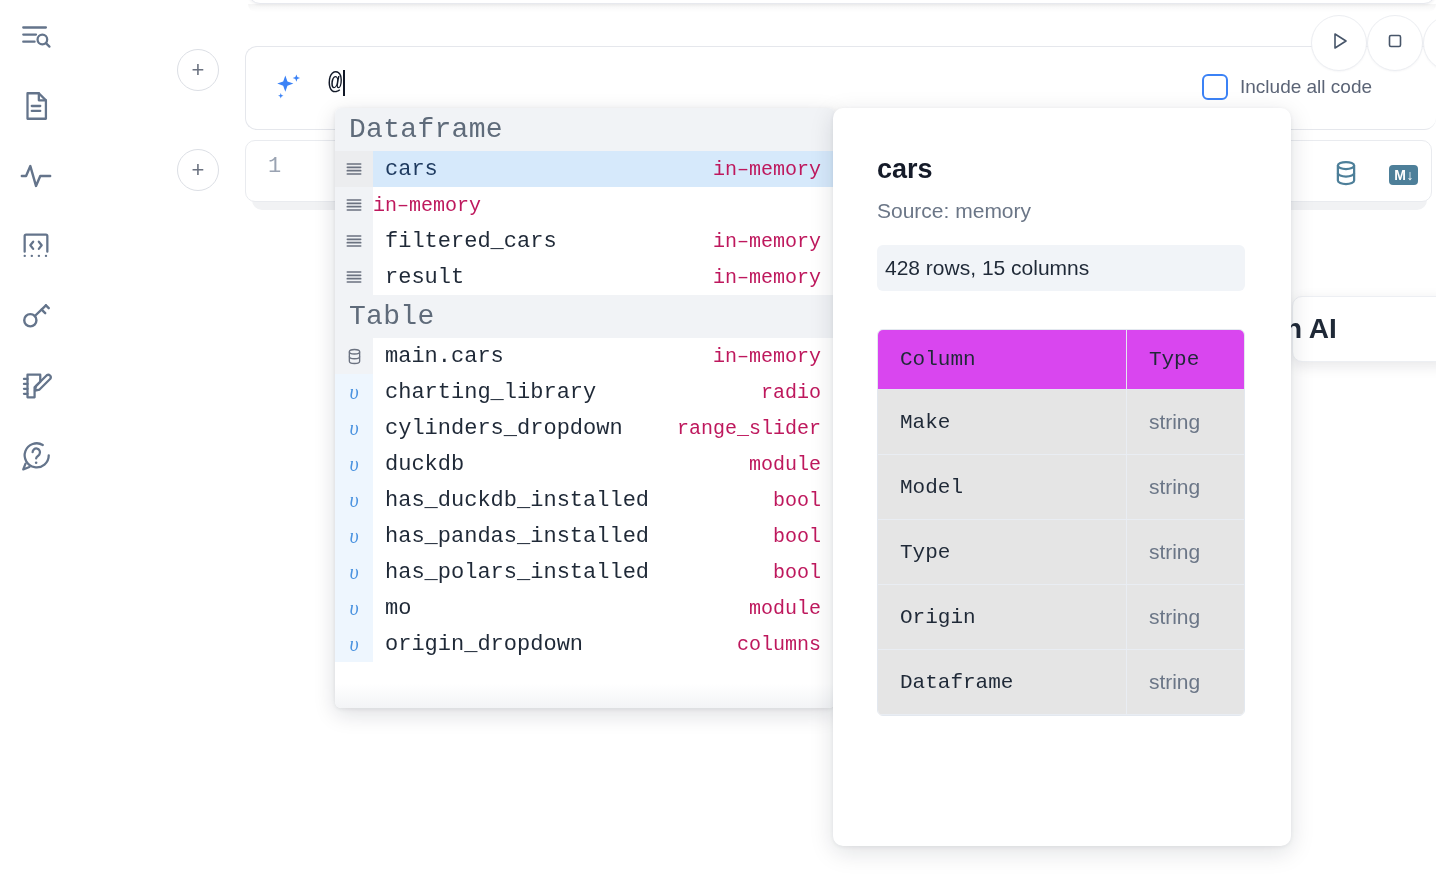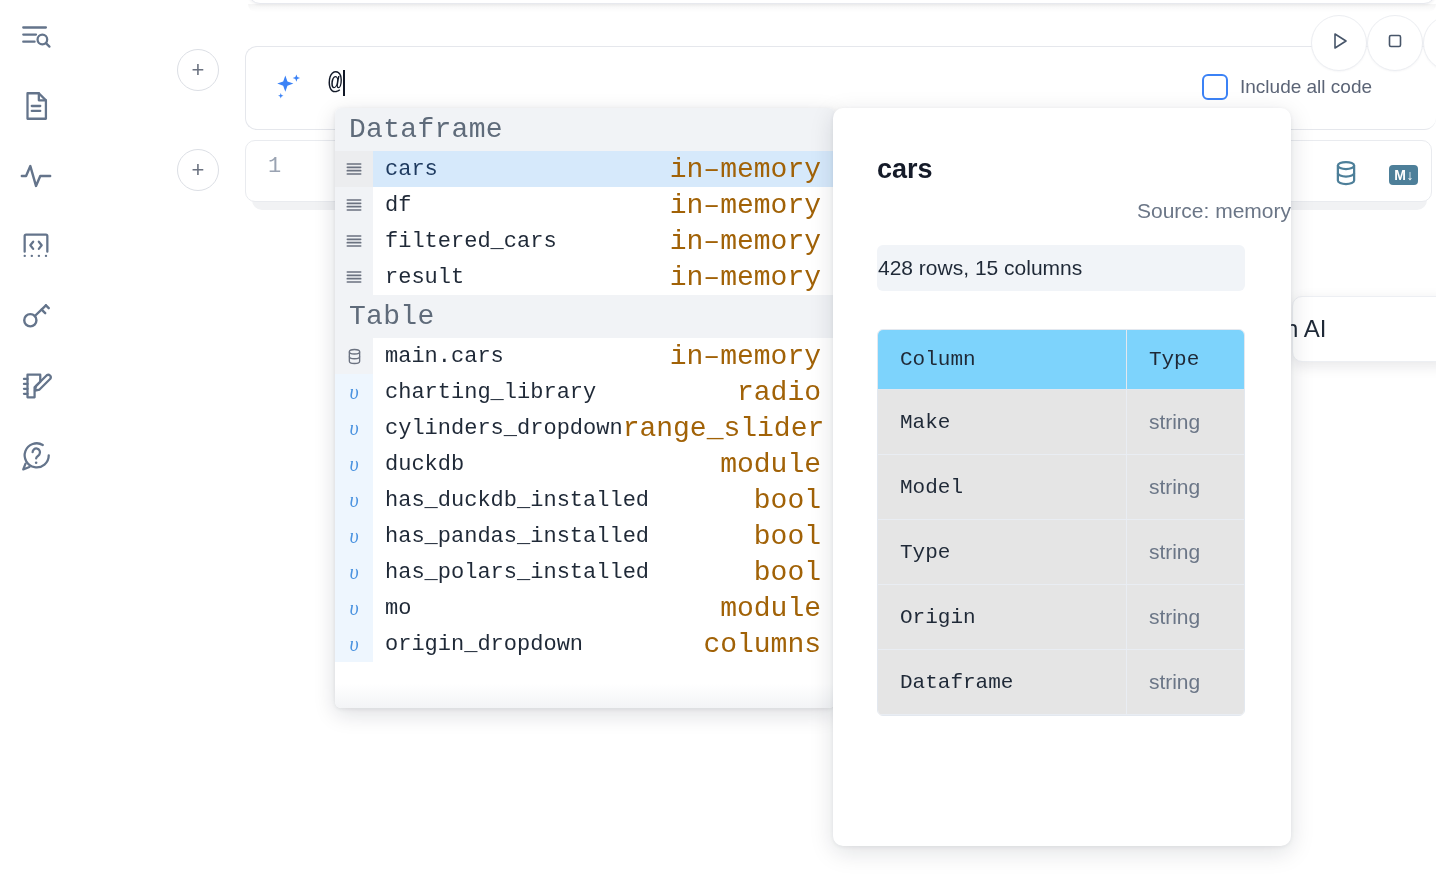--- a/index.html
+++ b/index.html
@@ -124,21 +124,21 @@
   }
 
   
   .ai-tooltip {
     position: absolute; left: 1292px; top: 296px; width: 160px; height: 66px;
     background: #fff; border: 1px solid #edeff3; border-radius: 10px;
     box-shadow: 0 4px 14px rgba(16,24,40,.10);
     display: flex; align-items: center; padding-left: 0px;
   }
   .ai-tooltip span {
-    font-size: 24px; font-weight: normal; color: #1f2937;
+    font-size: 28px; font-weight: bold; color: #1f2937;
     margin-left: -8px;
   }
 
   
   .ac-dropdown {
     position: absolute; left: 335px; top: 108px;
     width: 500px; height: 600px;
     background: #ffffff;
     border-radius: 6px;
     box-shadow: 0 6px 22px rgba(16,24,40,.14), 0 1px 4px rgba(16,24,40,.08);
@@ -162,56 +162,56 @@
   }
   .ac-item.selected .ac-gutter { background: #ecedef; }
   .ac-gutter.var-gutter { background: #eef6fe; color: #4b93e0; font-style: italic;
     font-size: 20px; font-family: "Liberation Serif", serif; }
   .ac-name {
     font-size: 22px; color: #1f2937; padding-left: 12px; flex: 1;
     white-space: nowrap;
   }
   .ac-item.selected .ac-name { color: #1e3a5f; }
   .ac-meta {
-    font-size: 28px; color: #a16207; padding-right: 14px; white-space: nowrap;
+    font-size: 20px; color: #be185d; padding-right: 14px; white-space: nowrap;
   }
   .ac-fade {
     position: absolute; left: 0; bottom: 0; width: 500px; height: 24px;
     background: linear-gradient(to bottom, rgba(255,255,255,0), #f3f4f6);
   }
 
   
   .detail-panel {
     position: absolute; left: 833px; top: 108px;
     width: 458px; height: 738px;
     background: #ffffff; border-radius: 10px;
     box-shadow: 0 6px 24px rgba(16,24,40,.13), 0 1px 4px rgba(16,24,40,.07);
     overflow: hidden;
   }
   .dp-title {
     font-size: 27px; font-weight: bold; color: #151b29;
     margin: 46px 0 0 44px;
   }
   .dp-source {
-    font-size: 21px; color: #6b7687; margin: 14px 0 0 44px; text-align: right;
+    font-size: 21px; color: #6b7687; margin: 14px 0 0 44px;
   }
   .dp-shape {
     margin: 22px 0 0 44px; width: 368px; height: 46px;
     background: #f1f4f8; border-radius: 6px;
-    display: flex; align-items: center; padding-left: 1px;
+    display: flex; align-items: center; padding-left: 8px;
     font-size: 21px; color: #1f2937;
   }
   .dp-table {
     margin: 38px 0 0 44px; width: 368px;
     border: 1px solid #e3e8ef; border-radius: 6px;
     border-collapse: separate; border-spacing: 0;
     overflow: hidden;
   }
   .dp-table th {
-    background: #7dd3fc; text-align: left;
+    background: #d946ef; text-align: left;
     font-size: 21px; font-weight: normal; color: #1f2937;
     padding: 18px 0 18px 22px; border-bottom: 1px solid #e3e8ef;
     font-family: "Liberation Mono", monospace;
   }
   .dp-table th:first-child { border-right: 1px solid #e3e8ef; width: 68%; }
   .dp-table td {
     background: #e5e5e5; padding: 20px 0 20px 22px;
     border-bottom: 1px solid #e9edf3;
     font-size: 21px; color: #1f2937;
     font-family: "Liberation Mono", monospace;
@@ -389,21 +389,20 @@
       </div>
       <div class="ac-item">
         <span class="ac-gutter">
           <svg width="20" height="20" viewBox="0 0 24 24" fill="none" stroke="currentColor" stroke-width="2" stroke-linecap="round">
             <line x1="4" y1="6" x2="20" y2="6"></line>
             <line x1="4" y1="10" x2="20" y2="10"></line>
             <line x1="4" y1="14" x2="20" y2="14"></line>
             <line x1="4" y1="18" x2="20" y2="18"></line>
           </svg>
         </span>
-        <span class="ac-name">df</span>
         <span class="ac-meta">in–memory</span>
       </div>
       <div class="ac-item">
         <span class="ac-gutter">
           <svg width="20" height="20" viewBox="0 0 24 24" fill="none" stroke="currentColor" stroke-width="2" stroke-linecap="round">
             <line x1="4" y1="6" x2="20" y2="6"></line>
             <line x1="4" y1="10" x2="20" y2="10"></line>
             <line x1="4" y1="14" x2="20" y2="14"></line>
             <line x1="4" y1="18" x2="20" y2="18"></line>
           </svg>

